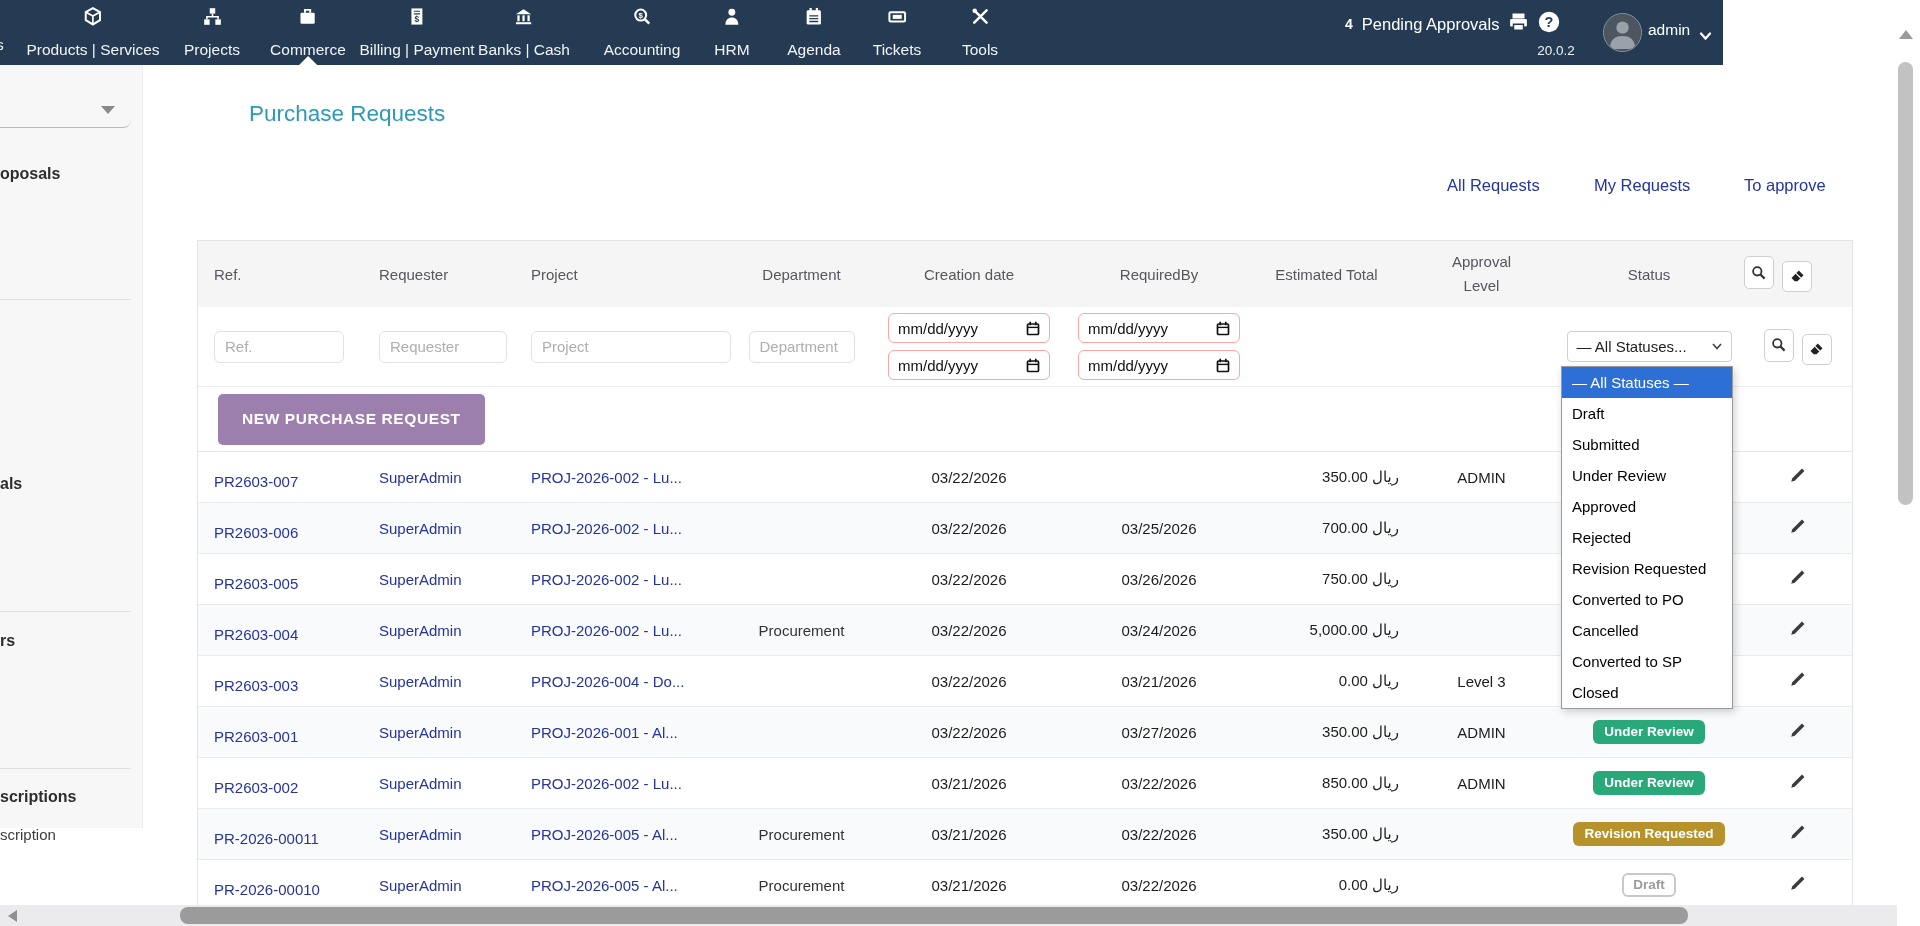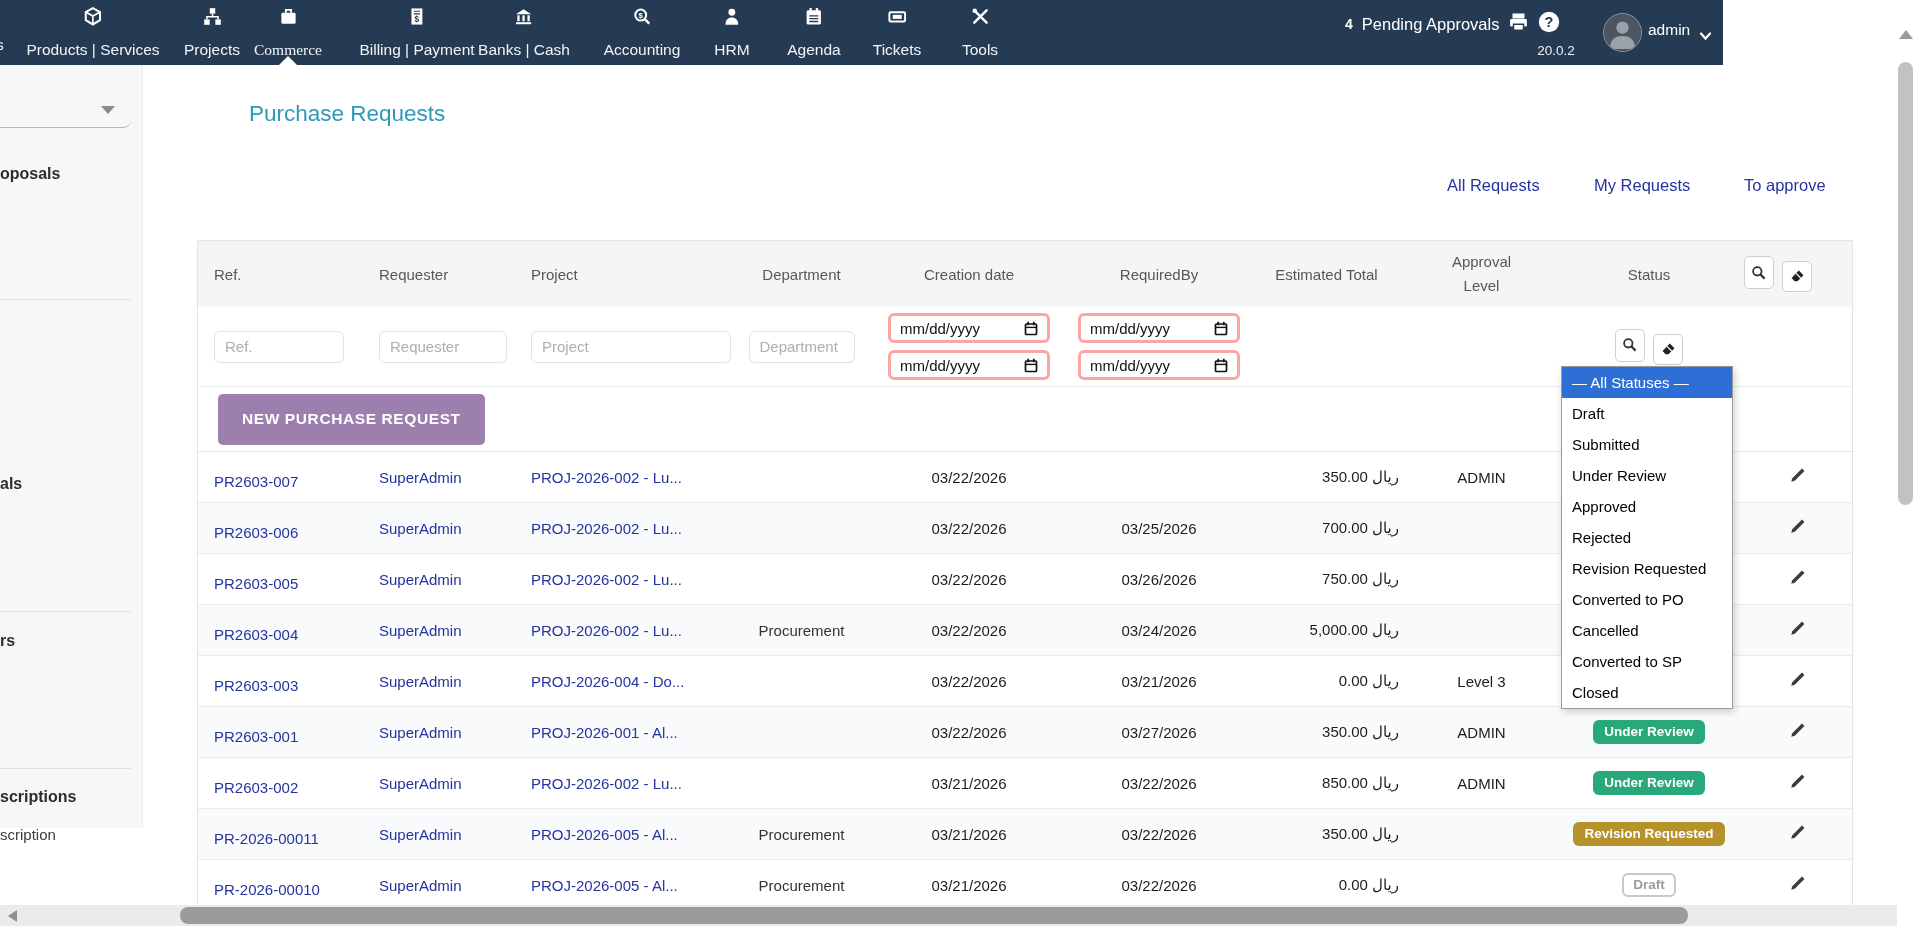--- a/index.html
+++ b/index.html
@@ -44,21 +44,21 @@
   .th.c-left.second{padding-left:20px;}
   .th.c-left.third{padding-left:17px;}
   .c-center{text-align:center;}
   .wrapNarrow{max-width:72px;margin:0 auto;line-height:1.6;}
   .filter-row{height:80px;background:#fff;border-bottom:1px solid #ececef;}
   .fcell{display:flex;align-items:center;justify-content:flex-start;height:100%;}
   .fcell.center{justify-content:center;}
   .f-input{height:32px;border:1px solid #e2e2e6;border-radius:6px;box-sizing:border-box;font-size:15px;padding:0 10px;color:#333;outline:none;font-family:"Liberation Sans",sans-serif;background:#fff;}
   .f-input::placeholder{color:#adadb5;}
   .stack{display:flex;flex-direction:column;gap:7px;margin:0 auto;}
-  .date-input{width:162px;height:30px;border:3px solid #fca5a5;border-radius:6px;box-sizing:border-box;display:flex;align-items:center;justify-content:space-between;padding:0 9px;background:#fff;cursor:text;}
+  .date-input{width:162px;height:30px;border:1px solid #fca5a5;border-radius:6px;box-sizing:border-box;display:flex;align-items:center;justify-content:space-between;padding:0 9px;background:#fff;cursor:text;}
   .date-input span{font-size:15px;color:#111;}
   .sel-status{width:165px;height:31px;border:1px solid #cfcfd4;border-radius:4px;box-sizing:border-box;display:flex;align-items:center;justify-content:space-between;padding:0 9px;background:#fff;cursor:pointer;margin:0 auto;}
   .sel-status span{font-size:15px;color:#222;white-space:nowrap;}
   .btn-pair{display:flex;gap:8px;align-items:flex-start;margin:0 auto;}
   .sq-btn{width:30px;height:33px;background:#fff;border:1px solid #cfcfcf;border-radius:5px;display:flex;align-items:center;justify-content:center;cursor:pointer;box-sizing:border-box;padding:0;}
   .sq-btn.lower{margin-top:5px;height:31px;}
   .btnrow{height:64px;background:#fff;border-bottom:1px solid #e6e6e9;display:flex;align-items:center;}
   .new-btn{margin-left:20px;background:#9D7FAE;color:#fff;border:none;border-radius:5px;height:51px;padding:0 24px;
     font-size:15.5px;font-weight:bold;letter-spacing:.6px;cursor:pointer;font-family:"Liberation Sans",sans-serif;}
   .row{height:51px;border-bottom:1px solid #eaeaed;font-size:15px;background:#fff;}
@@ -105,21 +105,21 @@
       </div>
       <div class="nav-item" style="left: 212px;">
         <span class="ni-icon"><svg viewBox="0 0 16 16">
             <rect x="5.7" y="1" width="4.6" height="4.6" fill="#fff"></rect>
             <rect x="1" y="10.4" width="4.6" height="4.6" fill="#fff"></rect>
             <rect x="10.4" y="10.4" width="4.6" height="4.6" fill="#fff"></rect>
             <path d="M8 5.6 V8.2 M8 8.2 H3.3 V10.4 M8 8.2 H12.7 V10.4" stroke="#fff" stroke-width="1.3" fill="none"></path>
           </svg></span>
         <span class="ni-label">Projects</span>
       </div>
-      <div class="nav-item" style="left: 288px; font-family: Liberation Serif, serif;">
+      <div class="nav-item" style="left: 308px;">
         <span class="ni-icon"><svg viewBox="0 0 16 16">
             <rect x="2" y="4.8" width="12" height="9.4" rx="1.2" fill="#fff"></rect>
             <path d="M5.8 4.8 V2.4 h4.4 v2.4" stroke="#fff" stroke-width="1.6" fill="none"></path>
           </svg></span>
         <span class="ni-label">Commerce</span>
         <span class="nav-active-caret"></span>
       </div>
       <div class="nav-item" style="left: 417px;">
         <span class="ni-icon"><svg viewBox="0 0 16 16">
             <rect x="3.4" y="1.2" width="9.2" height="13.6" fill="#fff"></rect>
@@ -312,20 +312,28 @@
               <rect x="1.5" y="3" width="11" height="10.5" rx="1" fill="none" stroke="#111" stroke-width="1.7"></rect>
               <path d="M4.2 0.8 v3.4 M9.8 0.8 v3.4" stroke="#111" stroke-width="1.7"></path>
               <path d="M1.5 6.4 h11" stroke="#111" stroke-width="1.4"></path>
             </svg>
         </div>
       </div>
     </div>
     <div class="fcell"></div>
     <div class="fcell"></div>
     <div class="fcell center">
+      <div class="sel-status">
+        <span>— All Statuses...</span>
+        <svg width="10" height="7" viewBox="0 0 10 7">
+            <path d="M1 1 L5 5.5 L9 1" stroke="#444" stroke-width="1.7" fill="none"></path>
+          </svg>
+      </div>
+    </div>
+    <div class="fcell center">
       <div class="btn-pair">
         <button class="sq-btn">
           <svg width="16" height="16" viewBox="0 0 16 16">
               <circle cx="6.3" cy="6.3" r="4.2" stroke="#333" stroke-width="1.8" fill="none"></circle>
               <path d="M9.5 9.5 L13.6 13.6" stroke="#333" stroke-width="2.2"></path>
             </svg>
         </button>
         <button class="sq-btn lower">
           <svg width="15" height="15" viewBox="0 0 16 16">
               <path d="M9.4 1.6 L14.4 6.6 L8 13 L5 13 L1.6 9.6 Z" fill="#222"></path>

